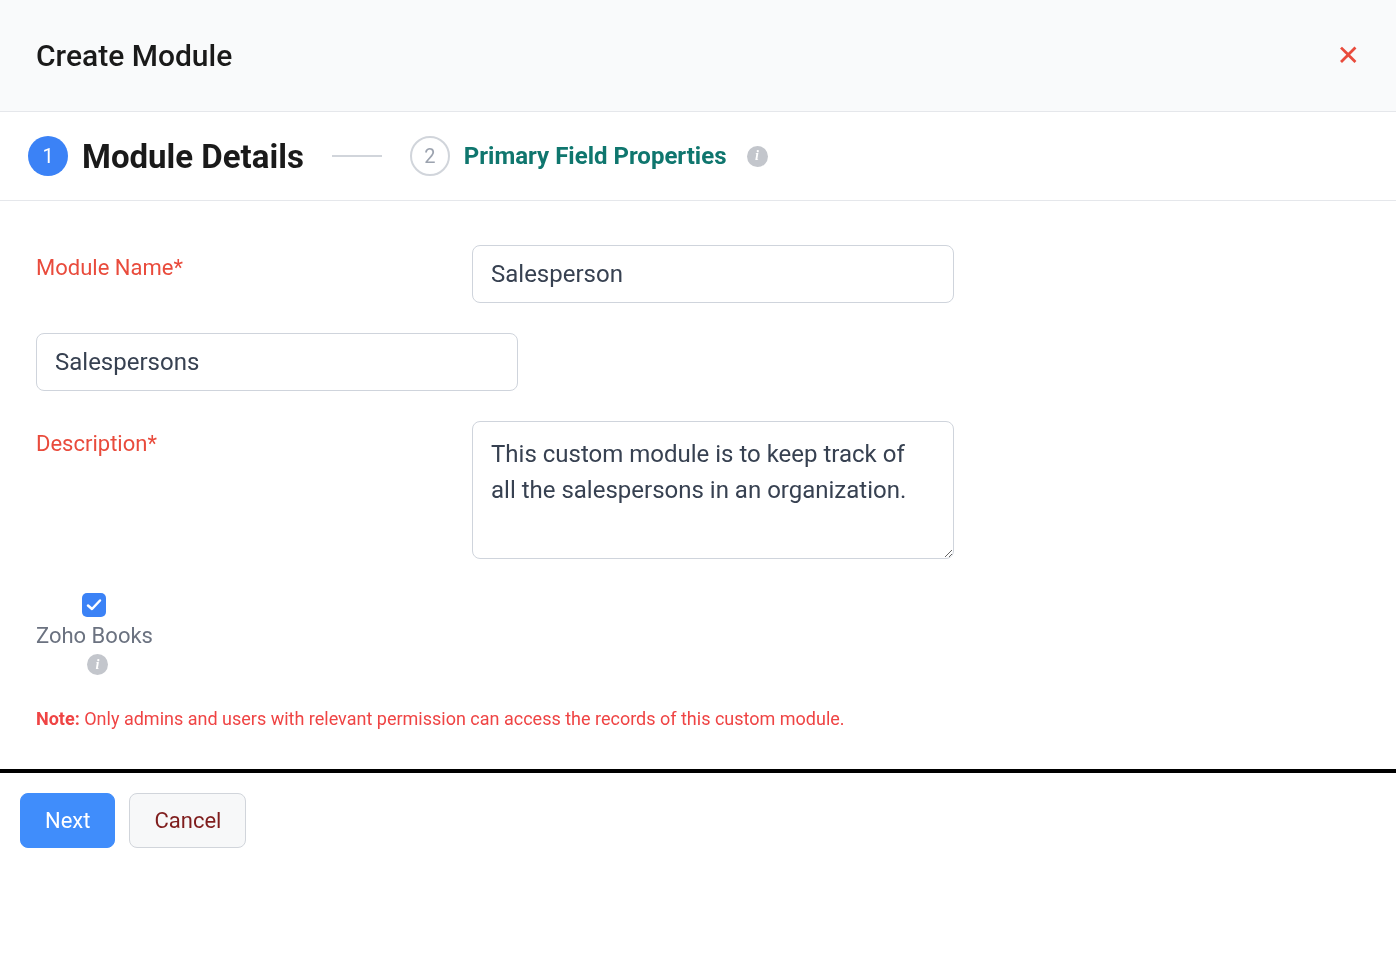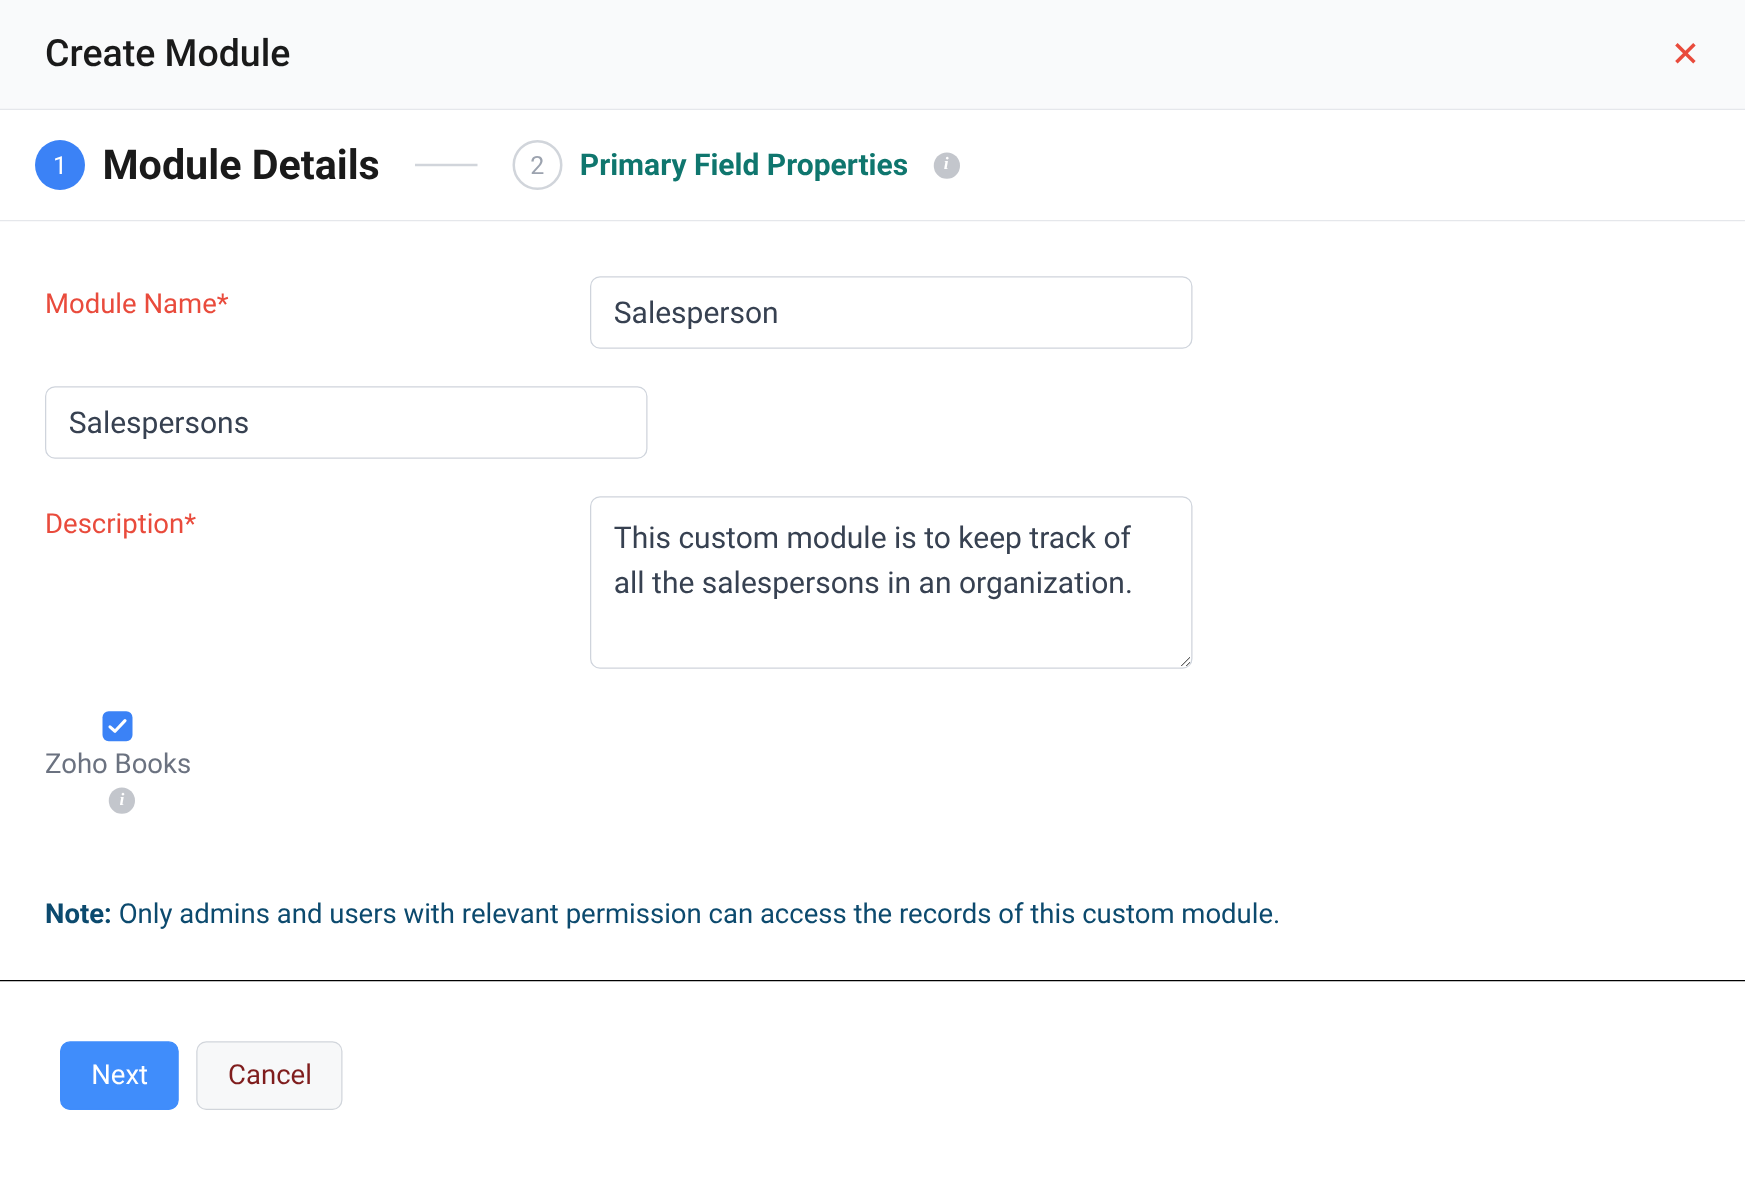--- a/index.html
+++ b/index.html
@@ -4,21 +4,21 @@
 <style>
   * { box-sizing: border-box; margin: 0; padding: 0; }
   body {
     font-family: -apple-system, BlinkMacSystemFont, "Segoe UI", Roboto, Arial, sans-serif;
     background: #fff;
     color: #222;
   }
   .header {
     background: #f9fafb;
     border-bottom: 1px solid #e5e7eb;
-    padding: 26px 36px;
+    padding: 38px 36px;
     display: flex;
     justify-content: space-between;
     align-items: center;
   }
   .header-title {
     font-size: 30px;
     font-weight: 500;
     color: #1a1a1a;
   }
   .close-btn {
@@ -136,29 +136,29 @@
     align-items: center;
     justify-content: center;
     cursor: pointer;
   }
   .checkbox svg { width: 16px; height: 16px; }
   .checkbox-label {
     font-size: 22px;
     color: #6b7280;
   }
   .note {
-    font-size: 22px;
-    color: #0c4a6e;
-    margin-top: 68px;
+    font-size: 18px;
+    color: #ef4444;
+    margin-top: 33px;
     margin-bottom: 10px;
   }
   .note-label { font-weight: 700; }
   .footer {
-    border-top: 1px solid #000000;
-    padding: 48px;
+    border-top: 4px solid #000000;
+    padding: 20px;
     display: flex;
     gap: 14px;
   }
   .btn {
     padding: 14px 24px;
     font-size: 22px;
     border-radius: 8px;
     cursor: pointer;
     border: 1px solid transparent;
     font-family: inherit;

